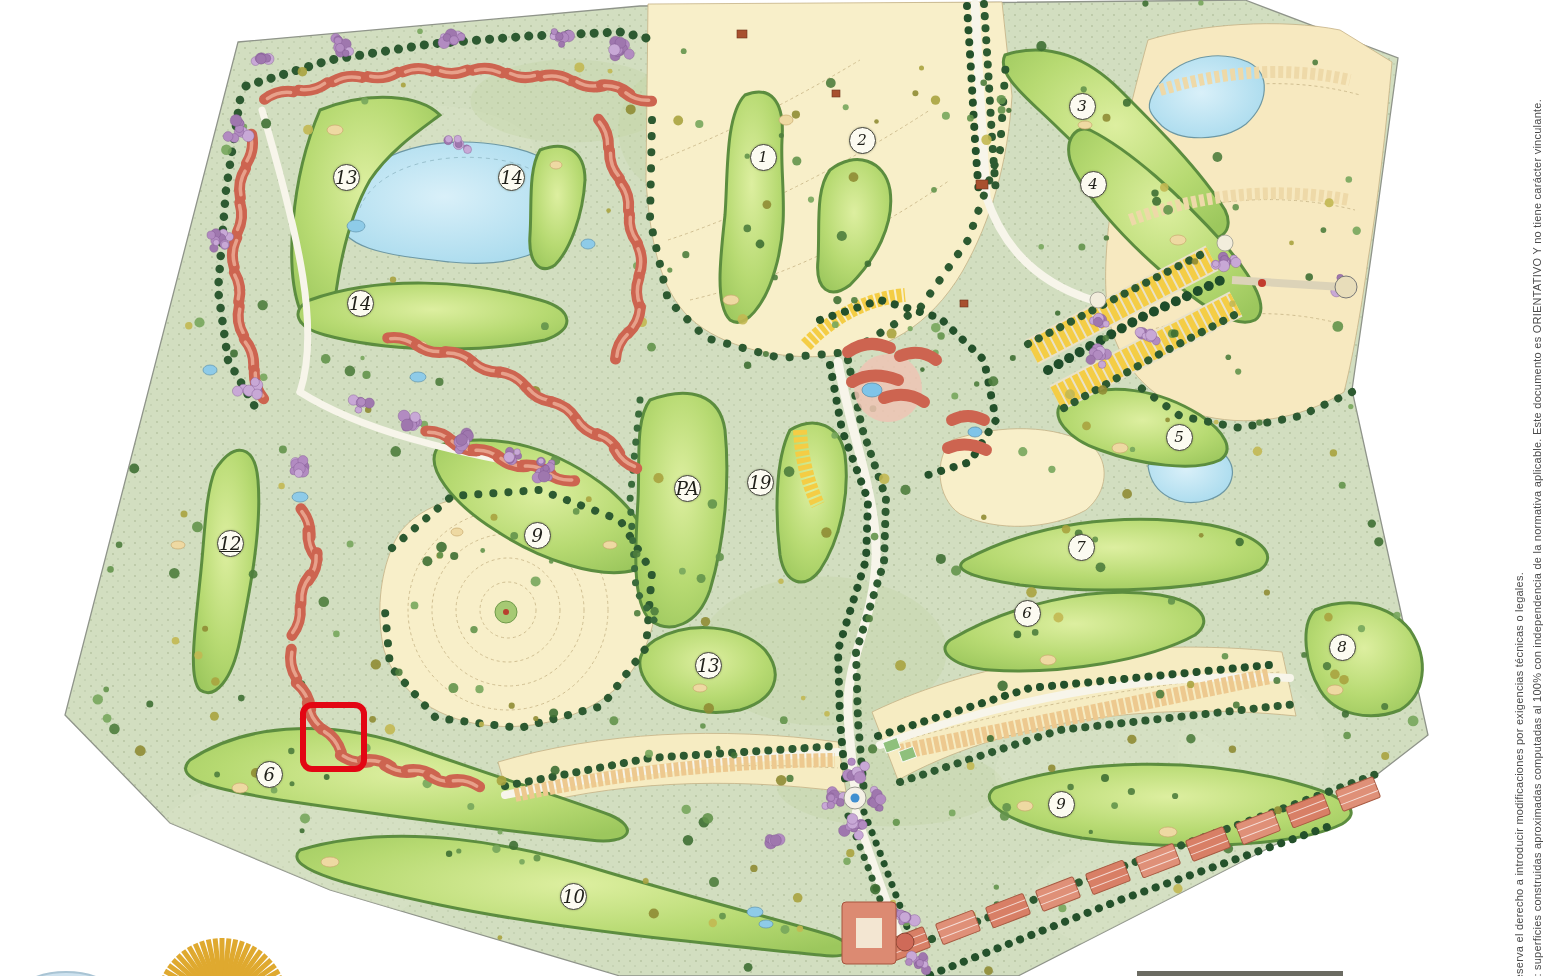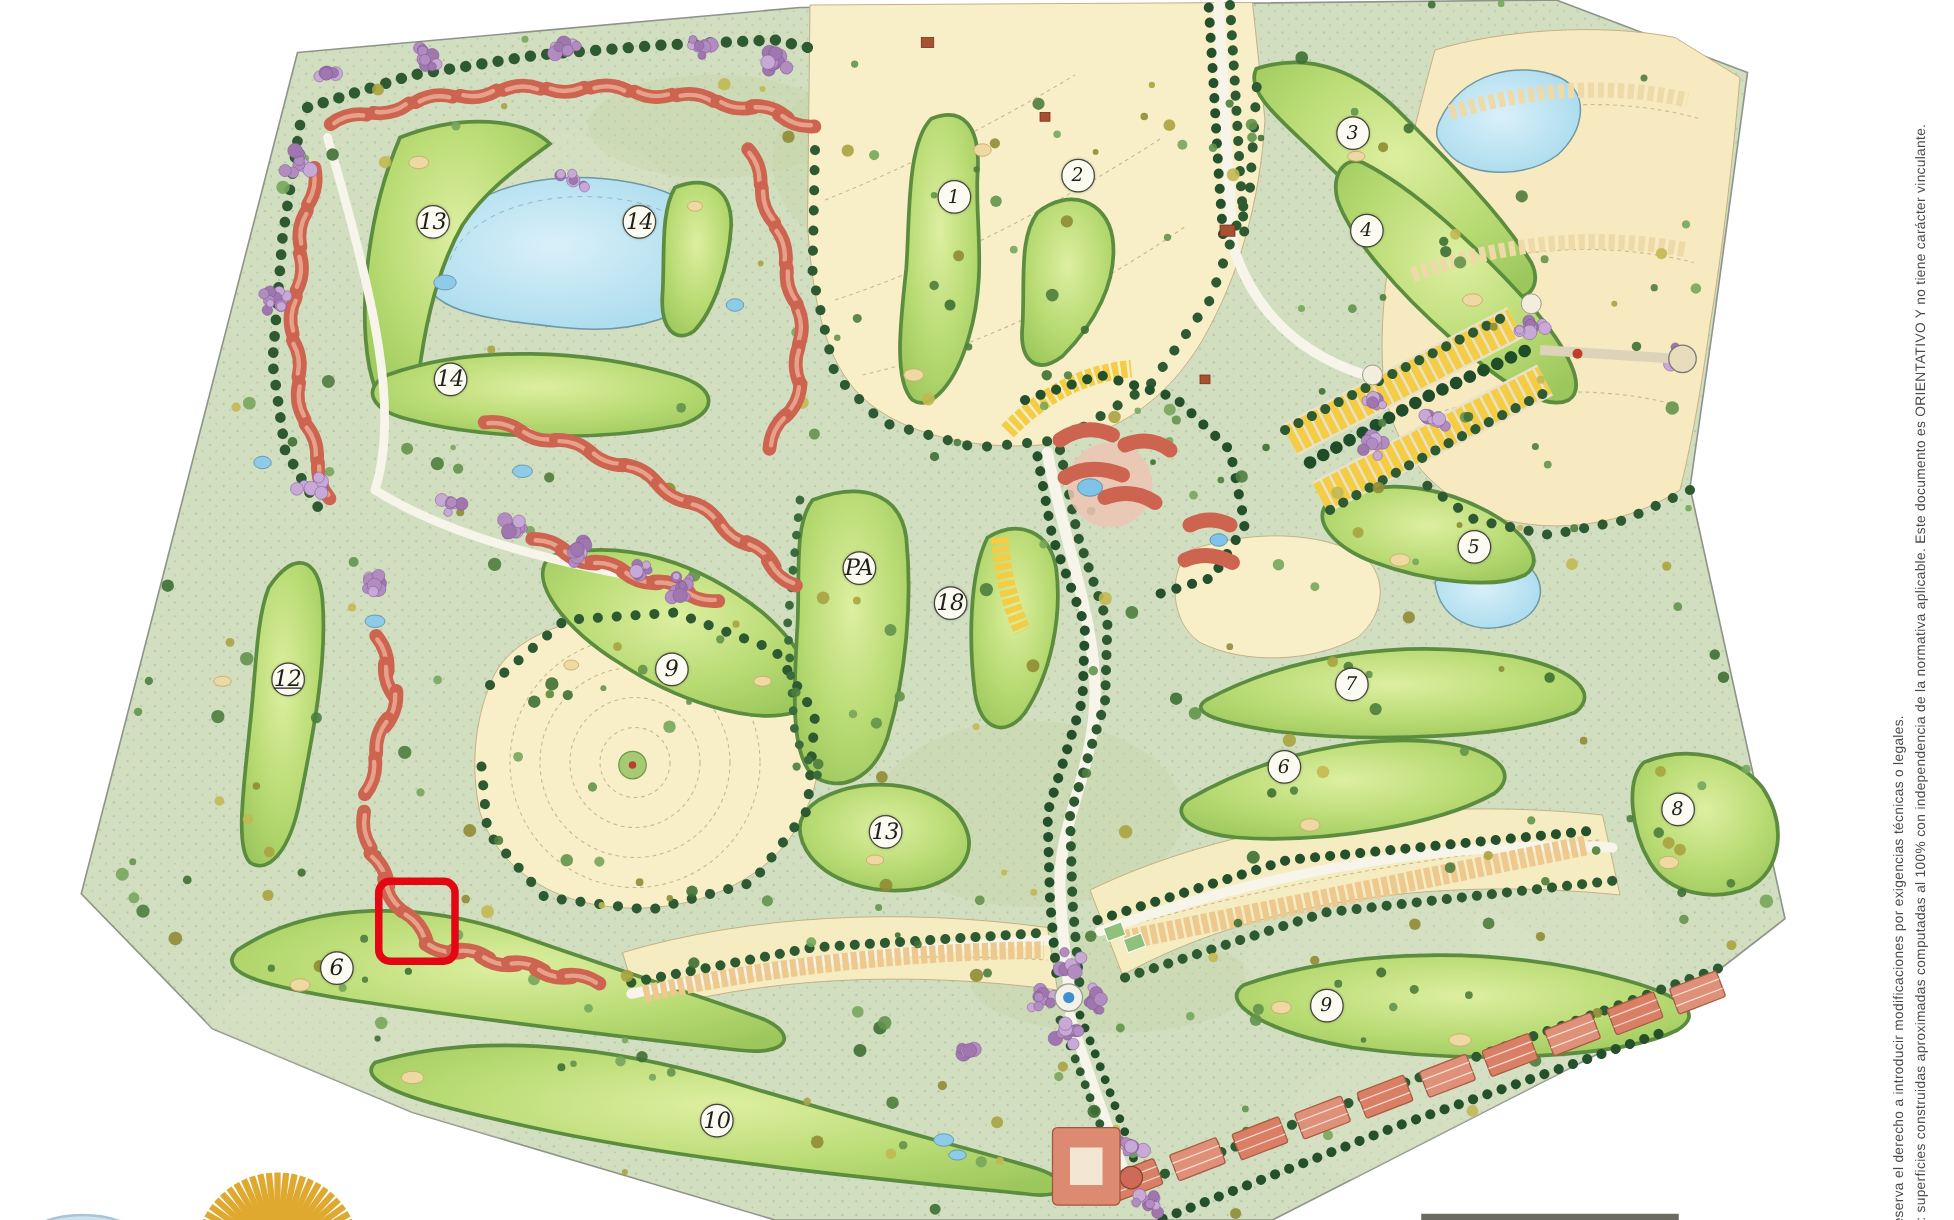--- a/index.html
+++ b/index.html
@@ -1038,23 +1038,23 @@
       <div class="hole-marker small" style="left: 346.5px; top: 289.5px;">
         <span>14</span>
       </div>
       <div class="hole-marker small" style="left: 523.5px; top: 521.5px;">
         <span>9</span>
       </div>
       <div class="hole-marker small" style="left: 694.5px; top: 651.5px;">
         <span>13</span>
       </div>
       <div class="hole-marker small" style="left: 746.5px; top: 468.5px;">
-        <span>18</span>
-      </div>
-      <div class="hole-marker small" style="left: 673.5px; top: 441px; font-style: italic;">
+        <span>19</span>
+      </div>
+      <div class="hole-marker small" style="left: 673.5px; top: 475px; font-style: italic;">
         <span>PA</span>
       </div>
     </div>
 
 <div id="highlight-rect"></div>
 
 <div class="disclaimer" id="disc1">A: superficies construidas aproximadas computadas al 100% con independencia de la normativa aplicable.  Este documento es ORIENTATIVO Y  no tiene carácter vinculante.</div>
 <div class="disclaimer" id="disc2">reserva el derecho a introducir modificaciones por exigencias  técnicas o legales.</div>
 
 </div>

